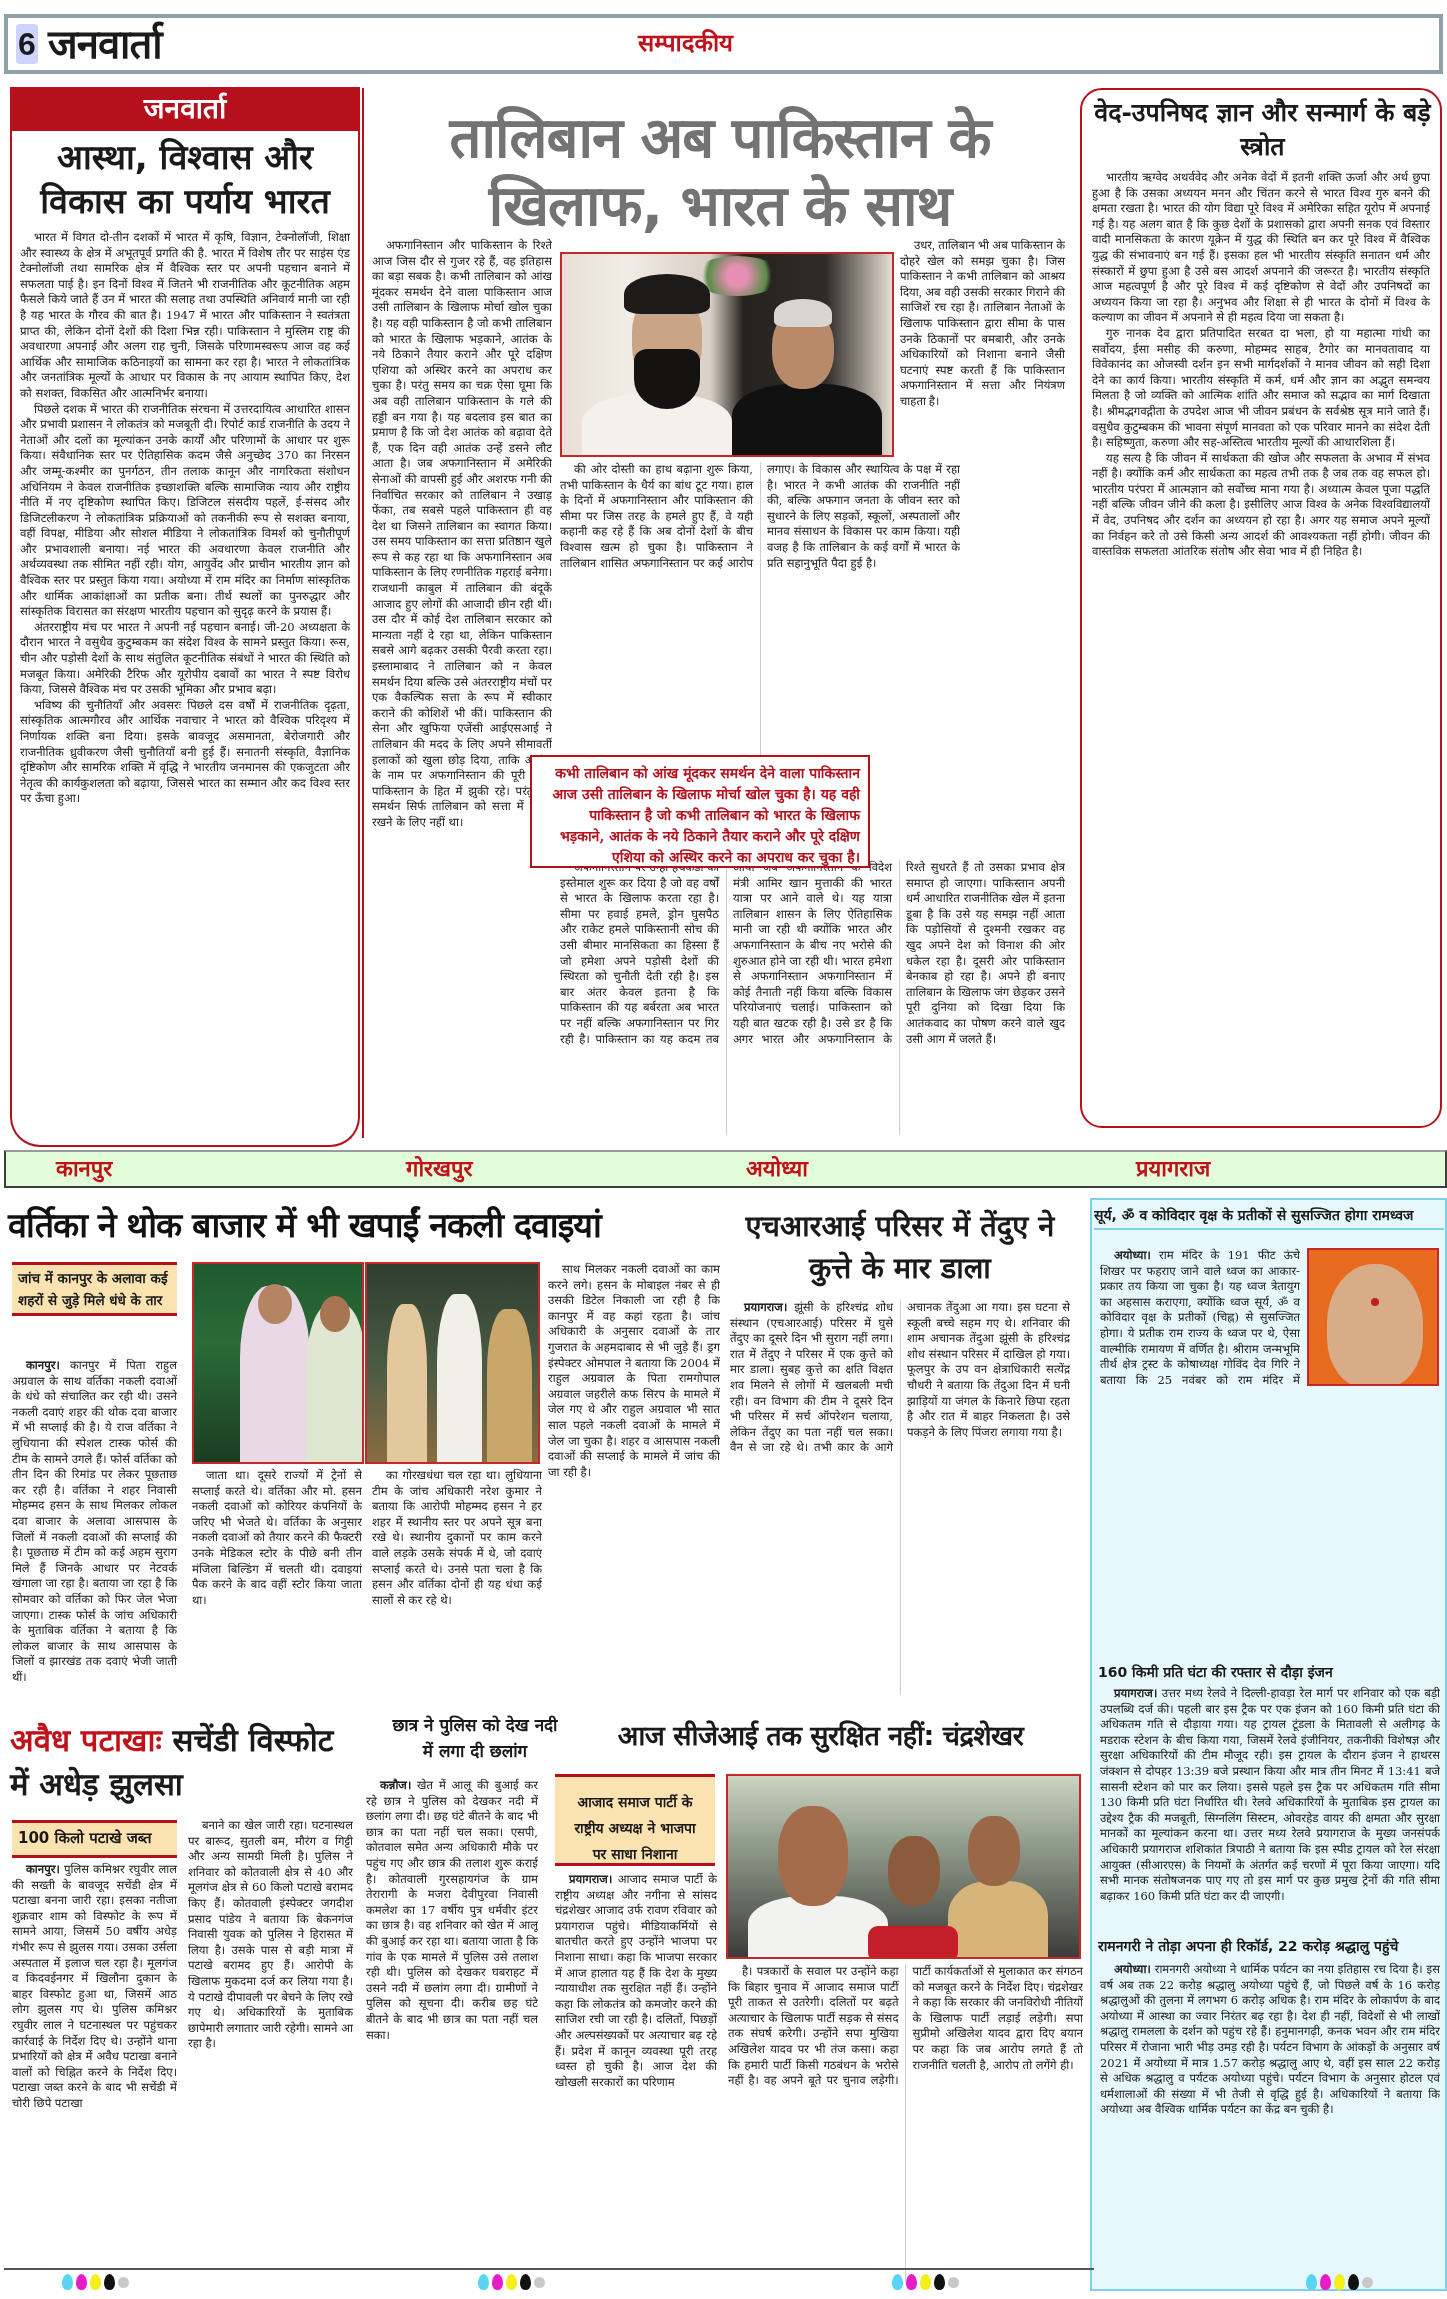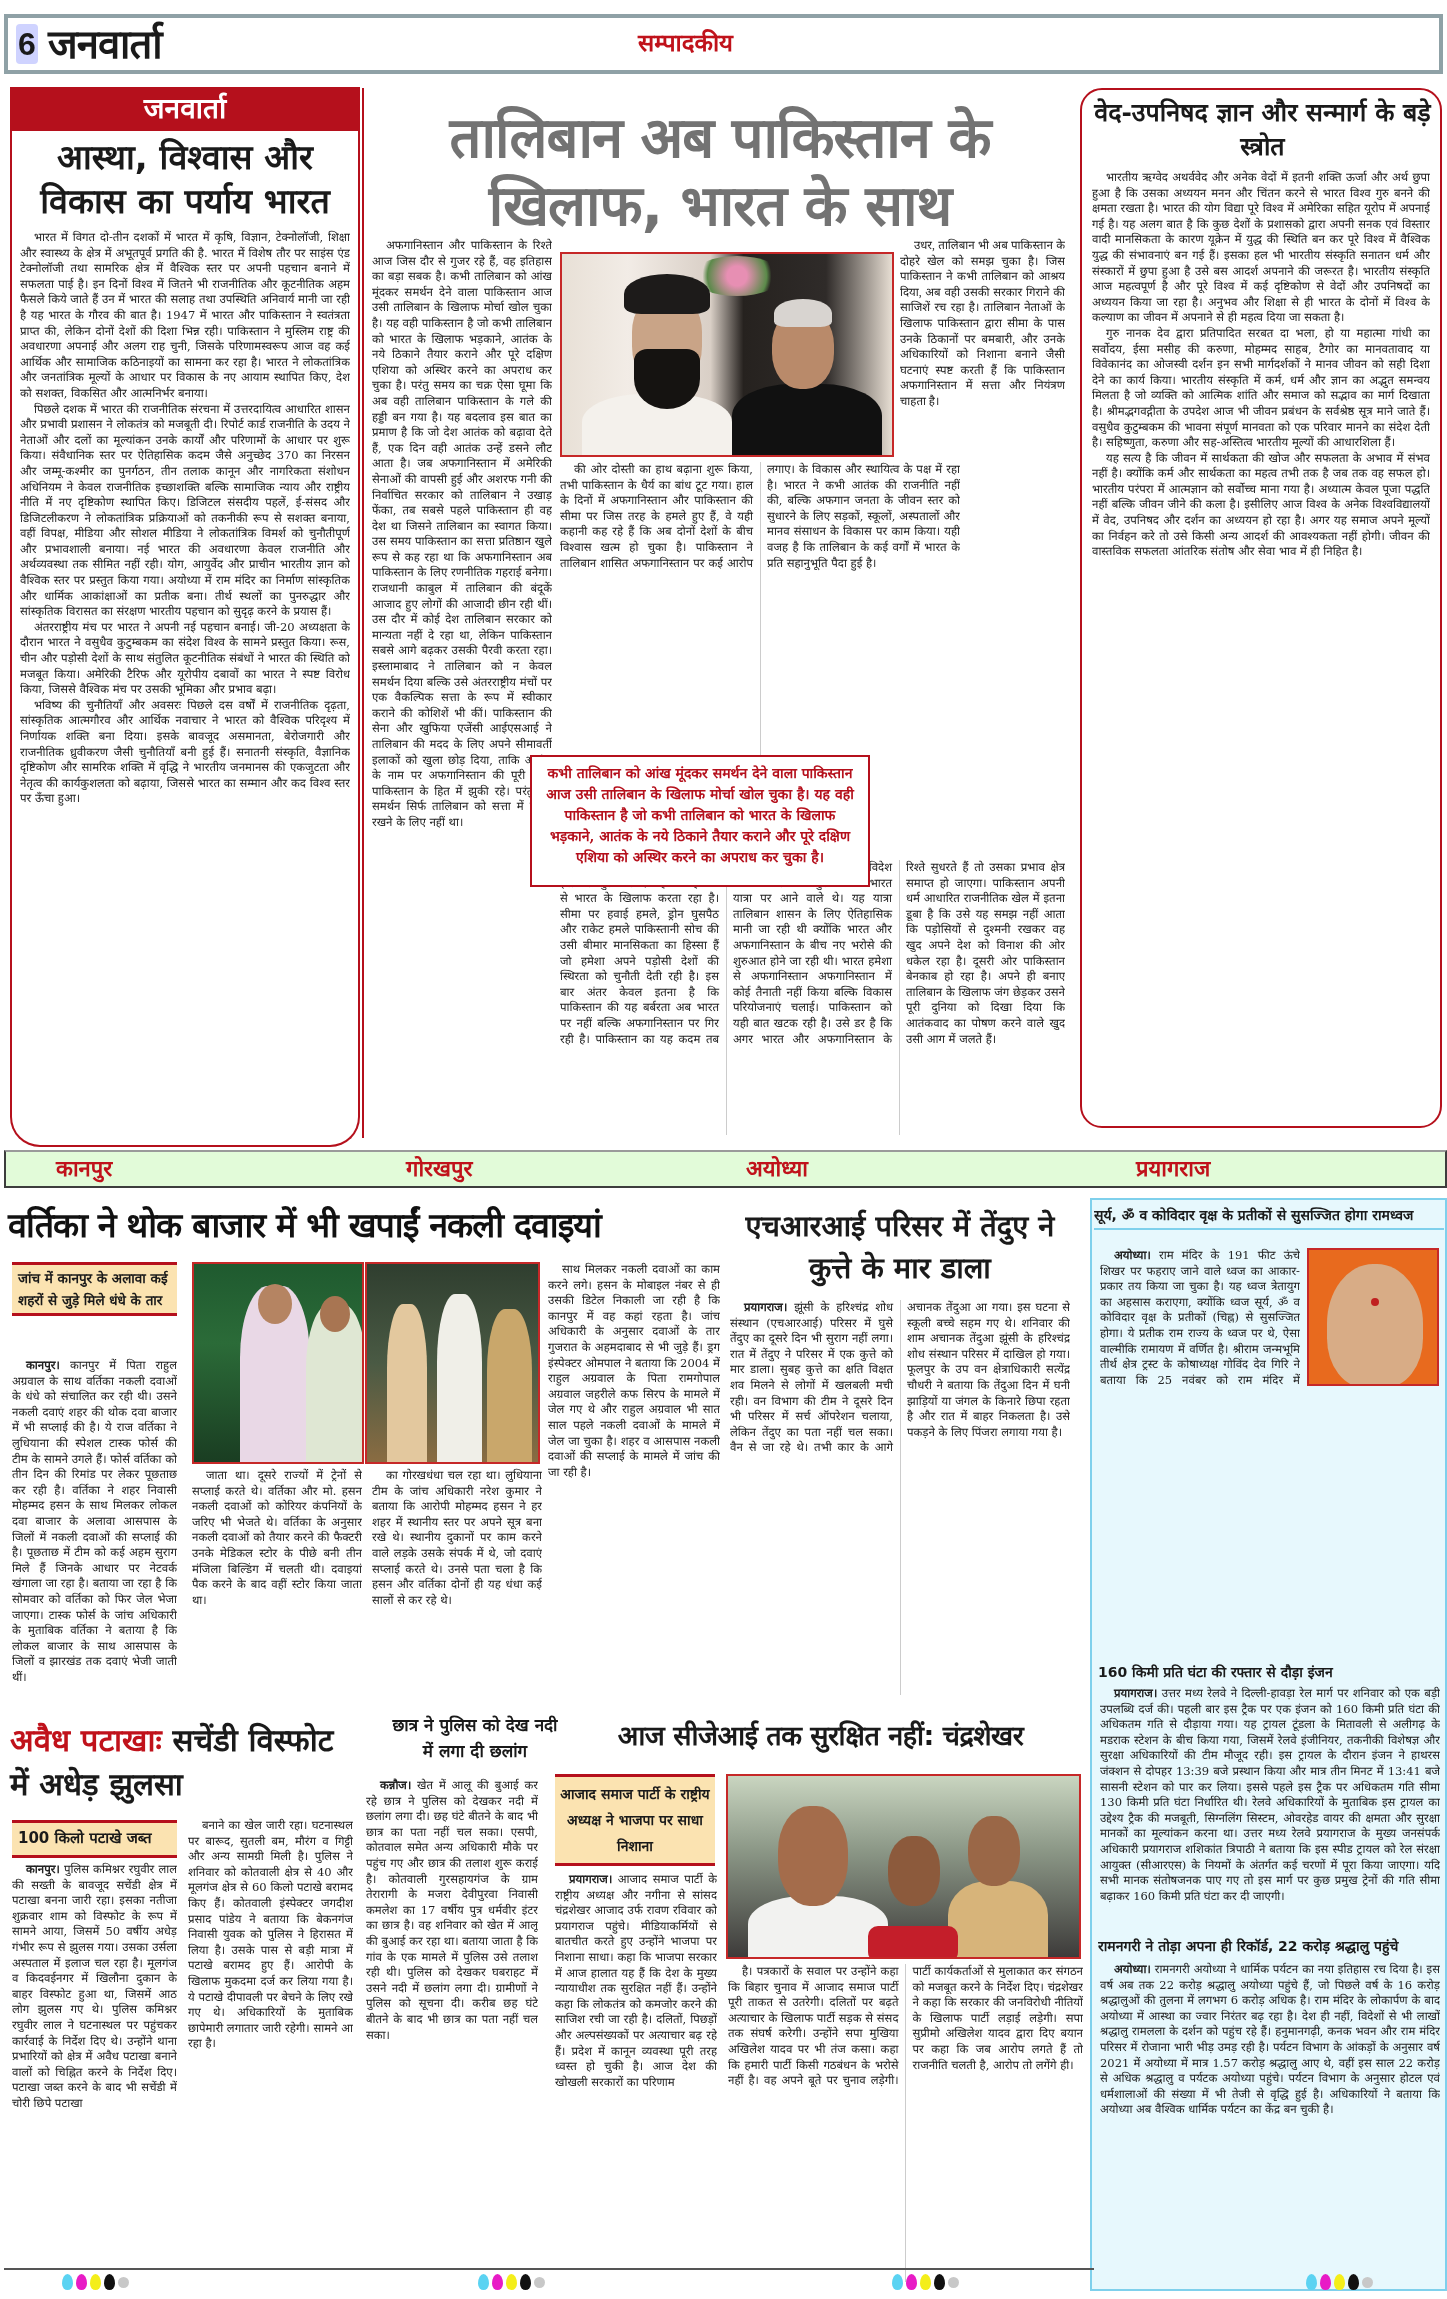--- a/index.html
+++ b/index.html
@@ -35,21 +35,21 @@
   .pm-robe1 { left: 20px; top: 140px; width: 150px; height: 70px; background: #f4f1ec; border-radius: 40% 40% 0 0; }
   .pm-face2 { left: 210px; top: 55px; width: 62px; height: 80px; border-radius: 45%; background: #b98a6a; }
   .pm-hair2 { left: 212px; top: 45px; width: 58px; height: 28px; border-radius: 50% 50% 20% 20%; background: #d8d4d0; }
   .pm-suit2 { left: 170px; top: 130px; width: 150px; height: 80px; background: #111; border-radius: 40% 40% 0 0; }
   .pm-flowers { left: 130px; top: 2px; width: 90px; height: 40px; border-radius: 50%; background: radial-gradient(circle, #e78fb3 20%, #5b8a4a 60%, transparent 70%); }
 
   .col-a { left: 372px; top: 238px; width: 180px; height: 895px; overflow: hidden; }
   .col-b { left: 560px; top: 462px; width: 400px; height: 395px; overflow: hidden; }
   .col-c { left: 900px; top: 238px; width: 165px; height: 222px; overflow: hidden; font-family: Liberation Serif, serif; }
   .col-d { left: 560px; top: 860px; width: 505px; height: 275px; overflow: hidden; }
-  .pullquote { left: 530px; top: 755px; width: 340px; height: 132px; border: 2px solid #b5101c; background: #fff; font: bold 14px "DejaVu Serif", serif; line-height: 21px; text-align: center; color: #b5101c; padding: 6px 8px; }
+  .pullquote { left: 530px; top: 755px; width: 340px; height: 113px; border: 2px solid #b5101c; background: #fff; font: bold 14px "DejaVu Serif", serif; line-height: 21px; text-align: right; color: #b5101c; padding: 6px 8px; }
 
   
   .vbox { left: 1080px; top: 88px; width: 362px; height: 1040px; border: 2px solid #b5101c; border-radius: 22px; }
   .vbox-title { left: 1090px; top: 96px; width: 345px; font: bold 25px "DejaVu Sans", sans-serif; text-align: center; line-height: 34px; }
   .vbox-text { left: 1092px; top: 170px; width: 338px; height: 945px; overflow: hidden; }
 
   
   .cityband { left: 4px; top: 1150px; width: 1443px; height: 38px; background: #e2fbd9; border: 2px solid #3d3d3d; border-top-color: #9a9a9a; }
   .city { top: 0; font: bold 22px "DejaVu Sans", sans-serif; color: #c0121b; line-height: 34px; }
 
@@ -87,21 +87,21 @@
   .h-avaidh { left: 10px; top: 1718px; width: 340px; font: bold 31px "DejaVu Sans", sans-serif; line-height: 44px; text-align: left; }
   .h-avaidh .red { color: #c0121b; }
   .pbox { left: 12px; top: 1820px; width: 165px; height: 38px; background: #fbe3b1; border-top: 3px solid #b5101c; border-bottom: 3px solid #b5101c; font: bold 15px "DejaVu Sans", sans-serif; line-height: 30px; padding: 0 6px; white-space: nowrap; }
   .ptext1 { left: 12px; top: 1862px; width: 165px; height: 420px; overflow: hidden; }
   .ptext2 { left: 188px; top: 1818px; width: 165px; height: 464px; overflow: hidden; }
 
   .h-chhatra { left: 362px; top: 1712px; width: 178px; font: bold 17px "DejaVu Sans", sans-serif; text-align: center; line-height: 26px; margin-left: 24px; }
   .chtext { left: 366px; top: 1778px; width: 172px; height: 504px; overflow: hidden; }
 
   .h-cje { left: 553px; top: 1712px; width: 535px; font: bold 27px "DejaVu Sans", sans-serif; line-height: 48px; text-align: center; white-space: nowrap; letter-spacing: -0.5px; }
-  .azbox { left: 555px; top: 1774px; width: 160px; height: 92px; background: #fbe3b1; border-top: 3px solid #b5101c; border-bottom: 3px solid #b5101c; font: bold 14px "DejaVu Sans", sans-serif; text-align: center; line-height: 26px; padding: 4px; }
+  .azbox { left: 555px; top: 1774px; width: 160px; height: 92px; background: #fbe3b1; border-top: 3px solid #b5101c; border-bottom: 3px solid #b5101c; font: bold 14px "DejaVu Sans", sans-serif; text-align: center; line-height: 26px; padding: 12px; }
   .aztext1 { left: 555px; top: 1872px; width: 162px; height: 410px; overflow: hidden; }
   .photo-cs { left: 726px; top: 1774px; width: 355px; height: 185px; border: 2px solid #c62828; background: linear-gradient(180deg, #c9d5c0 0%, #8d9988 40%, #3d3b3a 100%); overflow: hidden; }
   .cs-face1 { left: 50px; top: 30px; width: 70px; height: 100px; border-radius: 45%; background: #a46c4b; }
   .cs-body1 { left: 20px; top: 120px; width: 140px; height: 70px; background: #f2f2f0; border-radius: 40% 40% 0 0; }
   .cs-face2 { left: 160px; top: 60px; width: 52px; height: 70px; border-radius: 45%; background: #8c5a3c; }
   .cs-face3 { left: 240px; top: 40px; width: 52px; height: 70px; border-radius: 45%; background: #9a6747; }
   .cs-body3 { left: 220px; top: 105px; width: 100px; height: 85px; background: #d7b47a; border-radius: 40% 40% 0 0; }
   .cs-mic { left: 140px; top: 150px; width: 90px; height: 36px; background: #c41e2a; border-radius: 10px; }
   .aztext2 { left: 728px; top: 1964px; width: 355px; height: 318px; overflow: hidden; }
 

